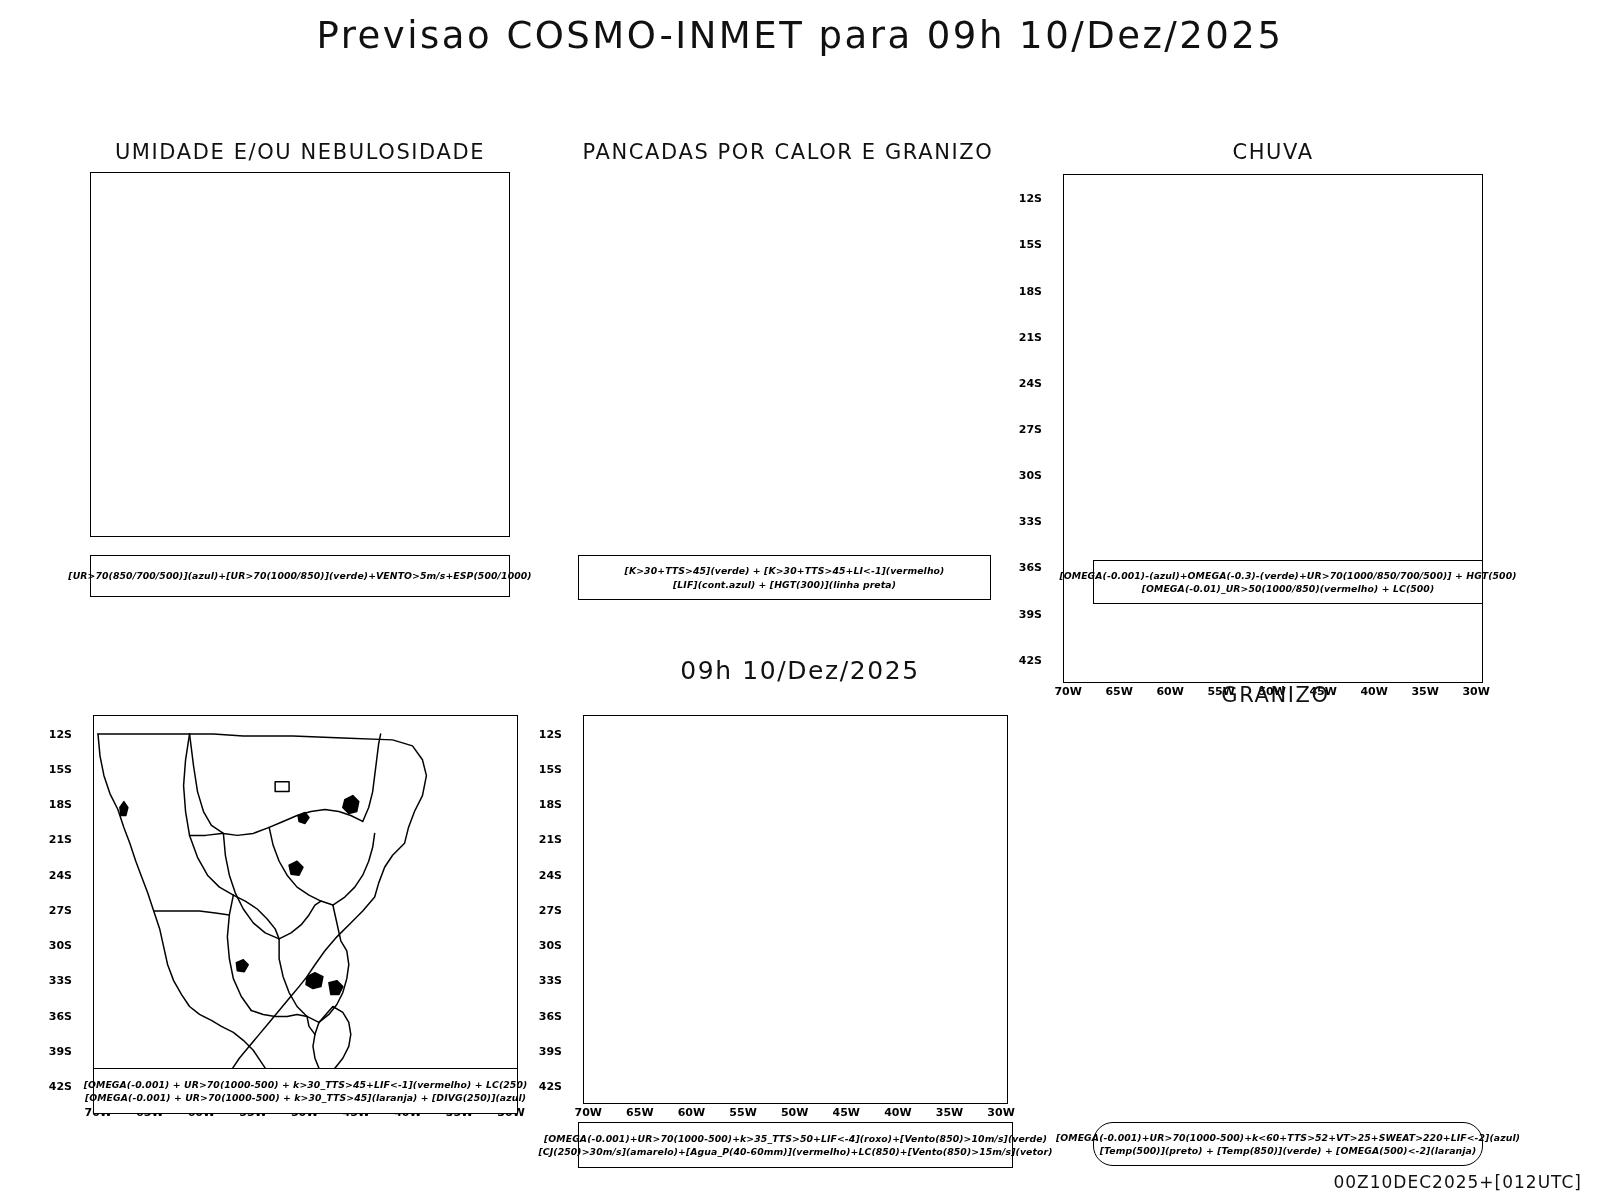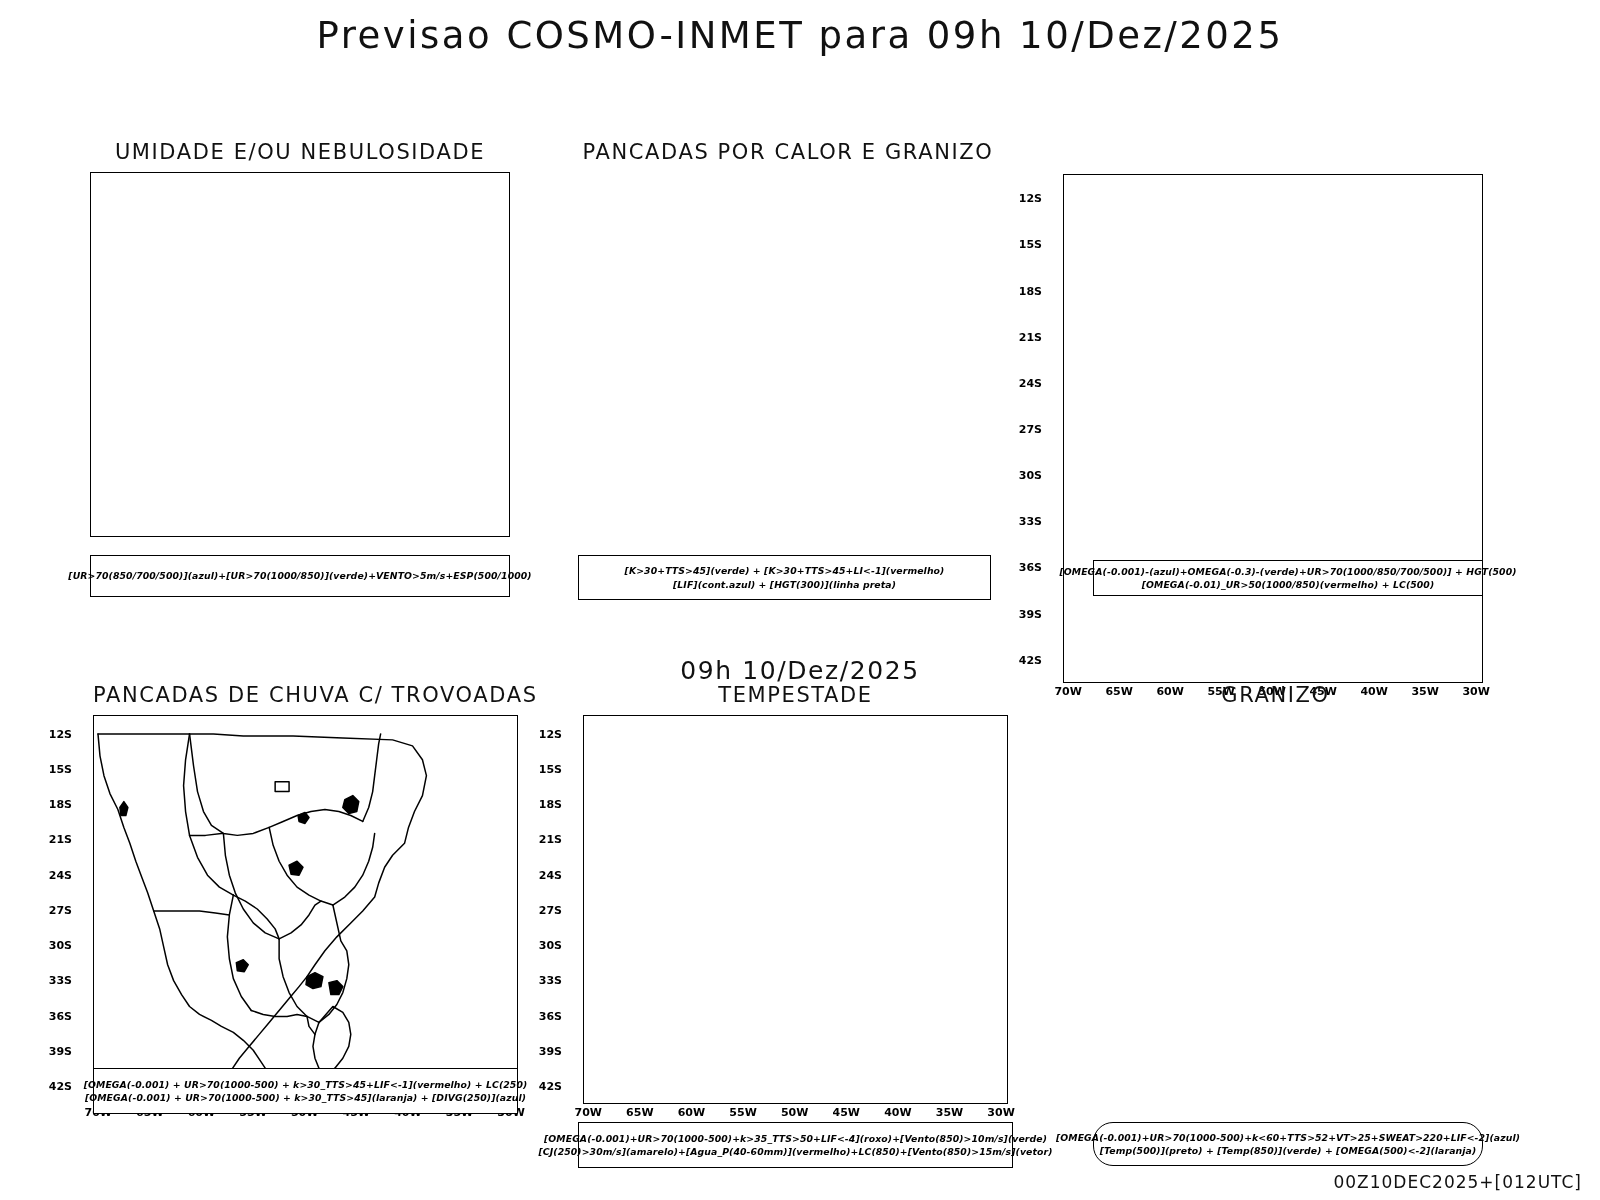--- a/index.html
+++ b/index.html
@@ -60,20 +60,21 @@
 
 <div class="panel" style="left:578px;top:140px;width:420px;height:460px;">
   <div class="panel-title">PANCADAS POR CALOR E GRANIZO</div>
 </div>
 <div class="legendbox" style="left:578px;top:555px;width:413px;height:45px;">
   <span>[K&gt;30+TTS&gt;45](verde) +  [K&gt;30+TTS&gt;45+LI&lt;-1](vermelho)</span>
   <span>[LIF](cont.azul)  +  [HGT(300)](linha preta)</span>
 </div>
 
 <div class="panel" style="left:1063px;top:140px;width:420px;height:460px;">
+  <div class="panel-title">CHUVA</div>
   <div class="plotbox" style="left:0;top:34px;width:420px;height:509px;">
     <div class="ylab" style="top:4.6%;">12S</div>
     <div class="ylab" style="top:13.7%;">15S</div>
     <div class="ylab" style="top:22.8%;">18S</div>
     <div class="ylab" style="top:31.9%;">21S</div>
     <div class="ylab" style="top:41.0%;">24S</div>
     <div class="ylab" style="top:50.1%;">27S</div>
     <div class="ylab" style="top:59.2%;">30S</div>
     <div class="ylab" style="top:68.3%;">33S</div>
     <div class="ylab" style="top:77.4%;">36S</div>
@@ -84,29 +85,28 @@
     <div class="xlab" style="left:13.2%;">65W</div>
     <div class="xlab" style="left:25.4%;">60W</div>
     <div class="xlab" style="left:37.6%;">55W</div>
     <div class="xlab" style="left:49.8%;">50W</div>
     <div class="xlab" style="left:62.0%;">45W</div>
     <div class="xlab" style="left:74.2%;">40W</div>
     <div class="xlab" style="left:86.4%;">35W</div>
     <div class="xlab" style="left:98.6%;">30W</div>
   </div>
 </div>
-<div class="legendbox" style="left:1093px;top:560px;width:390px;height:36px;">
+<div class="legendbox" style="left:1093px;top:560px;width:390px;height:44px;">
   <span>[OMEGA(-0.001)-(azul)+OMEGA(-0.3)-(verde)+UR&gt;70(1000/850/700/500)] + HGT(500)</span>
   <span>[OMEGA(-0.01)_UR&gt;50(1000/850)(vermelho)  +  LC(500)</span>
 </div>
 
 <div id="mid-time">09h 10/Dez/2025</div>
 
 <div class="panel" style="left:93px;top:683px;width:425px;height:420px;">
-  <div class="panel-title">PANCADAS DE CHUVA C/ TROVOADAS</div>
   <div class="plotbox" style="left:0;top:32px;width:425px;height:389px;">
     <svg class="mapsvg" viewBox="0 0 425 389" preserveAspectRatio="none">
       <g fill="none" stroke="#000" stroke-width="1.5" stroke-linejoin="round" stroke-linecap="round">
 
         <path d="M4,18 L120,18 L150,20 L200,20 L250,22 L300,24 L320,30 L330,44 L334,60
                  L330,80 L322,96 L316,112 L312,128 L300,140 L292,152 L286,168 L282,182
                  L270,196 L258,208 L244,222 L232,236 L222,250 L214,262 L206,272 L196,284
                  L186,296 L176,308 L166,320 L156,332 L146,344 L138,356 L132,368 L128,380"></path>
 
         <path d="M4,18 L6,40 L10,60 L16,78 L24,94 L30,112 L36,128 L42,146 L48,162
@@ -168,21 +168,20 @@
     <div class="xlab" style="left:86.4%;">35W</div>
     <div class="xlab" style="left:98.6%;">30W</div>
   </div>
 </div>
 <div class="legendbox" style="left:93px;top:1068px;width:425px;height:46px;justify-content:center;">
   <span>[OMEGA(-0.001)  +  UR&gt;70(1000-500)  +  k&gt;30_TTS&gt;45+LIF&lt;-1](vermelho)  +  LC(250)</span>
   <span>[OMEGA(-0.001)  +  UR&gt;70(1000-500)  +  k&gt;30_TTS&gt;45](laranja)  +  [DIVG(250)](azul)</span>
 </div>
 
 <div class="panel" style="left:583px;top:683px;width:425px;height:420px;">
-  <div class="panel-title">TEMPESTADE</div>
   <div class="plotbox" style="left:0;top:32px;width:425px;height:389px;">
     <div class="ylab" style="top:4.6%;">12S</div>
     <div class="ylab" style="top:13.7%;">15S</div>
     <div class="ylab" style="top:22.8%;">18S</div>
     <div class="ylab" style="top:31.9%;">21S</div>
     <div class="ylab" style="top:41.0%;">24S</div>
     <div class="ylab" style="top:50.1%;">27S</div>
     <div class="ylab" style="top:59.2%;">30S</div>
     <div class="ylab" style="top:68.3%;">33S</div>
     <div class="ylab" style="top:77.4%;">36S</div>

